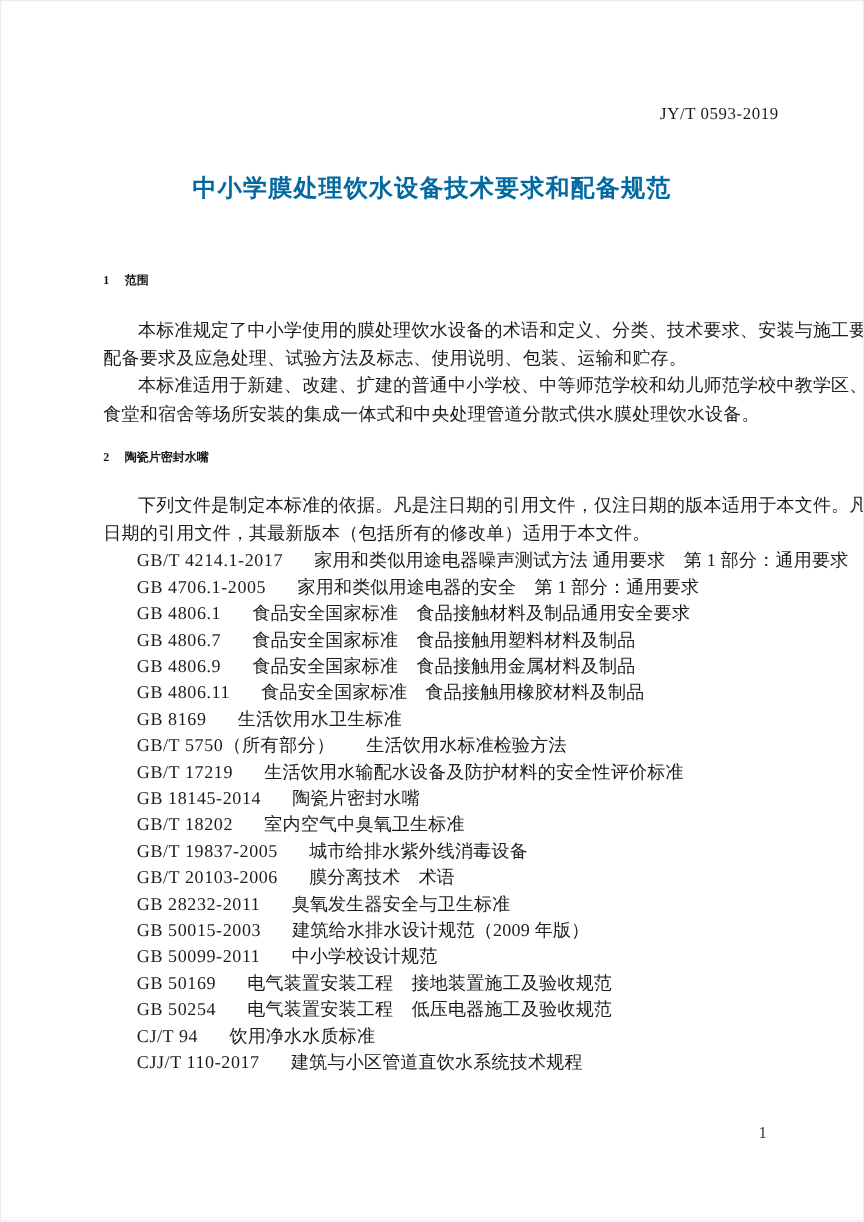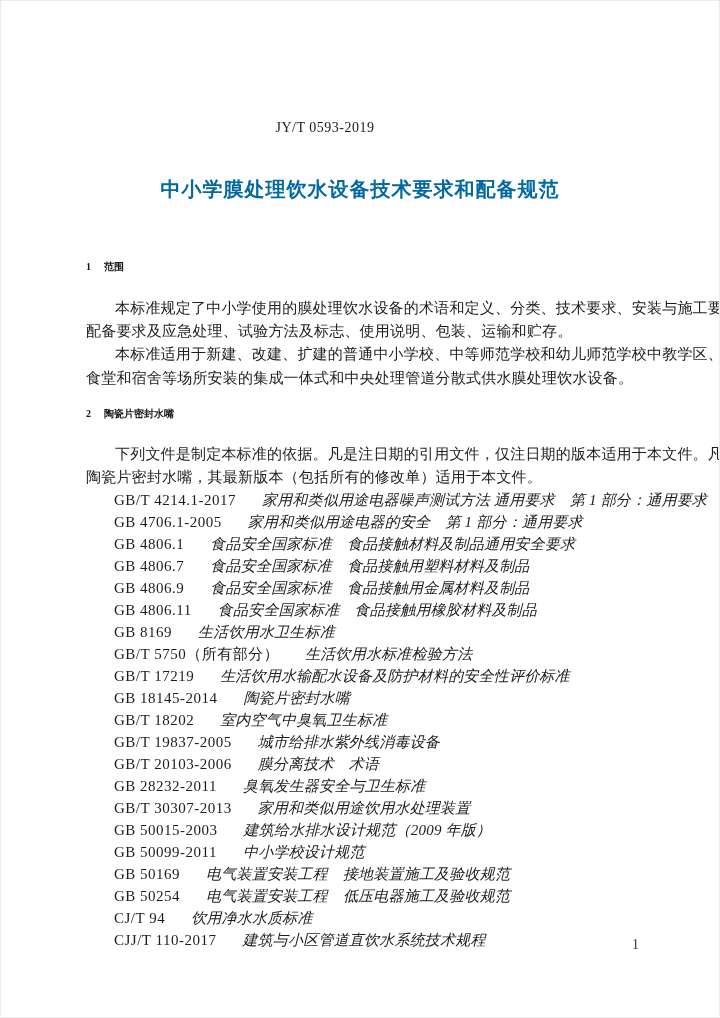--- a/index.html
+++ b/index.html
@@ -12,23 +12,23 @@
     width: 720px;
     height: 1018px;
     background: #ffffff;
     box-sizing: border-box;
     border: 1px solid #ececec;
     font-family: "Liberation Serif", "DejaVu Serif", serif;
     color: #1c1c1c;
     overflow: hidden;
   }
   .doc-code {
-    padding-top: 118px;
+    padding-top: 86px;
     padding-right: 70px;
-    text-align: center;
+    text-align: right;
     font-size: 14px;
     letter-spacing: 0.5px;
     color: #1a1a1a;
     line-height: 17px;
   }
   .title {
     margin: 40px 0 0 0;
     text-align: center;
     font-size: 20px;
     font-weight: bold;
@@ -75,21 +75,20 @@
     font-size: 15px;
     line-height: 22px;
     white-space: nowrap;
     letter-spacing: 0.2px;
   }
   .ref-code {
     letter-spacing: 0.5px;
   }
   .ref-title {
     margin-left: 26px;
-    font-style: italic;
   }
   .page-number {
     position: absolute;
     right: 80px;
     bottom: 64px;
     font-size: 14px;
     color: #3a3a3a;
   }
 </style>
 </head>
@@ -114,21 +113,21 @@
       <div class="line">本标准适用于新建、改建、扩建的普通中小学校、中等师范学校和幼儿师范学校中教学区、操场、</div>
       <div class="line">食堂和宿舍等场所安装的集成一体式和中央处理管道分散式供水膜处理饮水设备。</div>
     </div>
 
   <div class="sec-heading sec2">
     <span class="sec-num">2</span><span>陶瓷片密封水嘴</span>
   </div>
 
   <div class="para intro">
       <div class="line">下列文件是制定本标准的依据。凡是注日期的引用文件，仅注日期的版本适用于本文件。凡是不注</div>
-      <div class="line">陶瓷片密封水嘴，其最新版本（包括所有的修改单）适用于本文件。</div>
+      <div class="line">日期的引用文件，其最新版本（包括所有的修改单）适用于本文件。</div>
     </div>
 
   <div class="refs">
       <div class="ref-row">
       <span class="ref-code">GB/T 4214.1-2017</span><span class="ref-title">家用和类似用途电器噪声测试方法 通用要求　第 1 部分：通用要求</span>
     </div>
       <div class="ref-row">
       <span class="ref-code">GB 4706.1-2005</span><span class="ref-title">家用和类似用途电器的安全　第 1 部分：通用要求</span>
     </div>
       <div class="ref-row">
@@ -161,23 +160,20 @@
       <div class="ref-row">
       <span class="ref-code">GB/T 19837-2005</span><span class="ref-title">城市给排水紫外线消毒设备</span>
     </div>
       <div class="ref-row">
       <span class="ref-code">GB/T 20103-2006</span><span class="ref-title">膜分离技术　术语</span>
     </div>
       <div class="ref-row">
       <span class="ref-code">GB 28232-2011</span><span class="ref-title">臭氧发生器安全与卫生标准</span>
     </div>
       <div class="ref-row">
-      <span class="ref-code">GB/T 30307-2013</span><span class="ref-title">家用和类似用途饮用水处理装置</span>
-    </div>
-      <div class="ref-row">
       <span class="ref-code">GB 50015-2003</span><span class="ref-title">建筑给水排水设计规范（2009 年版）</span>
     </div>
       <div class="ref-row">
       <span class="ref-code">GB 50099-2011</span><span class="ref-title">中小学校设计规范</span>
     </div>
       <div class="ref-row">
       <span class="ref-code">GB 50169</span><span class="ref-title">电气装置安装工程　接地装置施工及验收规范</span>
     </div>
       <div class="ref-row">
       <span class="ref-code">GB 50254</span><span class="ref-title">电气装置安装工程　低压电器施工及验收规范</span>

